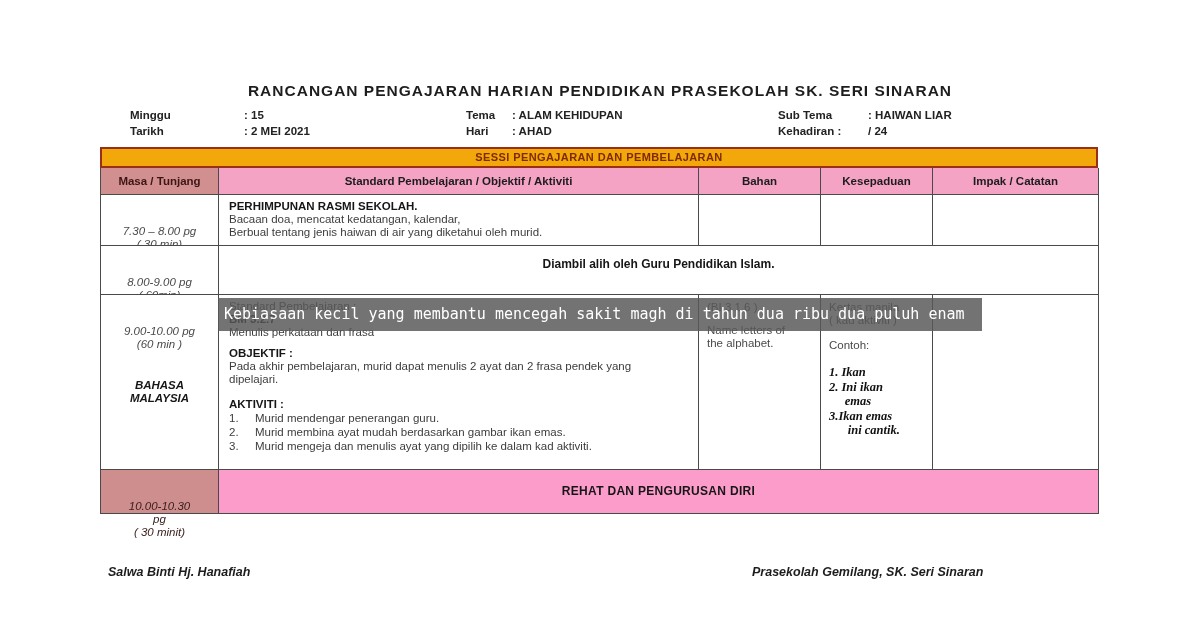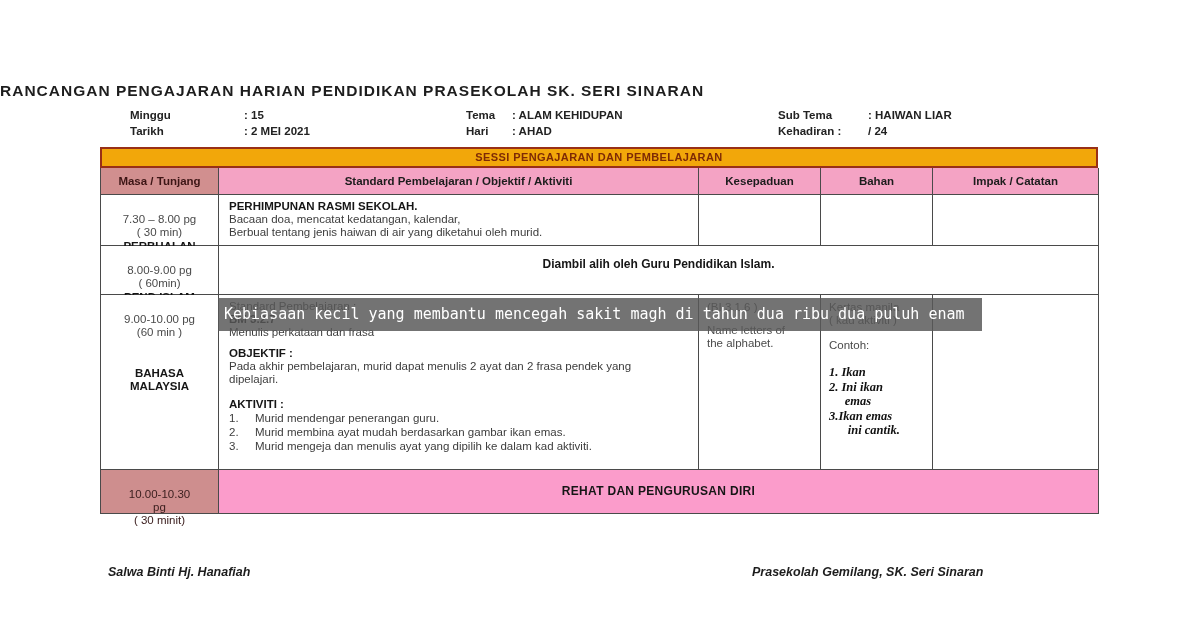--- a/index.html
+++ b/index.html
@@ -1,39 +1,39 @@
 <!DOCTYPE html>
 <html><head>
 <meta charset="utf-8">
 <style>
   html,body{margin:0;padding:0;}
   .page{position:relative;width:1200px;height:630px;background:#ffffff;overflow:hidden;
         font-family:"Liberation Sans",sans-serif;color:#3b3b3b;}
-  .doc-title{position:absolute;top:82px;left:0;width:100%;
+  .doc-title{position:absolute;top:82px;left:0;width:100%;text-align:center;
         font-size:15.5px;font-weight:bold;letter-spacing:1px;color:#1d1d1d;}
   
   .meta{position:absolute;font-size:11.5px;font-weight:bold;color:#222;line-height:16px;}
   .meta .ln{display:flex;padding-left:20px;}
   .meta .ml{display:inline-block;}
   .g1{left:110px;top:107px;} .g1 .ml{width:114px;}
   .g2{left:446px;top:107px;} .g2 .ml{width:46px;}
   .g3{left:758px;top:107px;} .g3 .ml{width:86px;}
   .g3 .mv{padding-left:4px;}
   
   .tbl{position:absolute;left:100px;top:147px;width:998px;}
   .banner{height:17px;background:#F2A70A;border:2px solid #993016;border-bottom-width:2px;
         color:#7E2A05;font-weight:bold;font-size:11px;text-align:center;line-height:16px;letter-spacing:.4px;}
   .row{display:grid;grid-template-columns:118px 480px 122px 112px 166px;border-left:1px solid #4a4a4a;}
   .row.merged{grid-template-columns:118px 880px;}
   .cell{border-right:1px solid #4a4a4a;border-bottom:1px solid #4a4a4a;box-sizing:border-box;
         font-size:11.5px;line-height:13px;}
   .hdr .cell{background:#F4A3C4;font-weight:bold;text-align:center;color:#1c1c1c;
         display:flex;align-items:center;justify-content:center;height:27px;font-size:11.5px;}
   .hdr .cell.rose{background:#D18F8F;color:#3d1515;line-height:12px;}
-  .timecell{background:#fff;text-align:center;padding-top:5px;color:#4a4a4a;white-space:pre-line;}
+  .timecell{background:#fff;text-align:center;padding-top:17px;color:#4a4a4a;white-space:pre-line;font-style:italic;}
   .timecell .tj{font-weight:bold;color:#161616;white-space:pre-line;margin-top:1px;}
   .timecell.rose{background:#CE8E8E;color:#3d2020;}
   .content{padding:5px 10px 4px 10px;color:#3d3d3d;}
   .content .bold{font-weight:bold;color:#161616;}
   .content .pre{white-space:pre-line;}
   .r1 .cell{height:51px;} .r2 .cell{height:49px;} .r3 .cell{height:175px;} .r4 .cell{height:44px;}
   .centerbold{font-weight:bold;color:#161616;text-align:center;padding-top:12px;font-size:12px;}
   .rehat{background:#FB9CCB;display:flex;align-items:center;justify-content:center;
         font-weight:bold;color:#161616;font-size:12px;letter-spacing:.3px;}
   .aktline{display:flex;margin-top:1px;}
@@ -94,22 +94,22 @@
         <span class="mv">/ 24</span>
       </div>
   </div>
 
   <div class="tbl">
     <div class="banner">SESSI PENGAJARAN DAN PEMBELAJARAN</div>
 
     <div class="row hdr">
       <div class="cell rose">Masa / Tunjang</div>
       <div class="cell">Standard Pembelajaran / Objektif / Aktiviti</div>
+      <div class="cell">Bahan</div>
       <div class="cell">Kesepaduan</div>
-      <div class="cell">Bahan</div>
       <div class="cell">Impak / Catatan</div>
     </div>
 
     <div class="row r1">
       <div class="cell timecell">
         <span class="pre">7.30 – 8.00 pg
 ( 30 min)</span>
         <div class="tj">PERBUALAN
 AWAL</div>
       </div>

